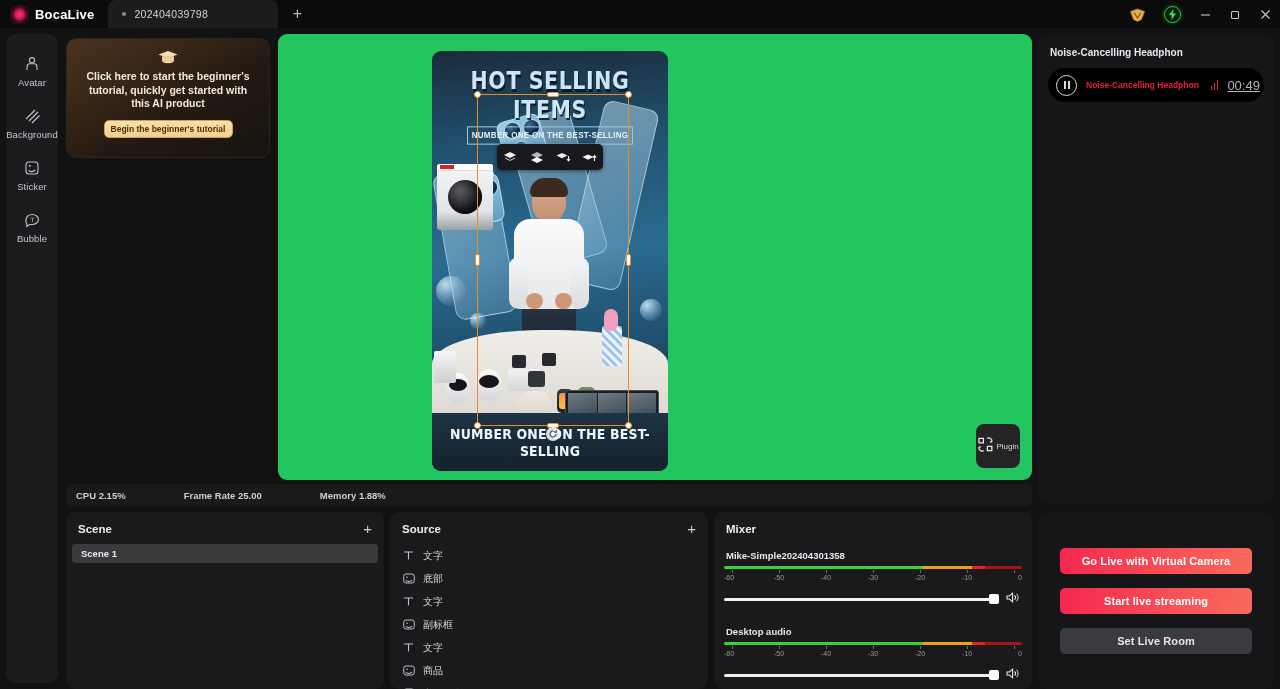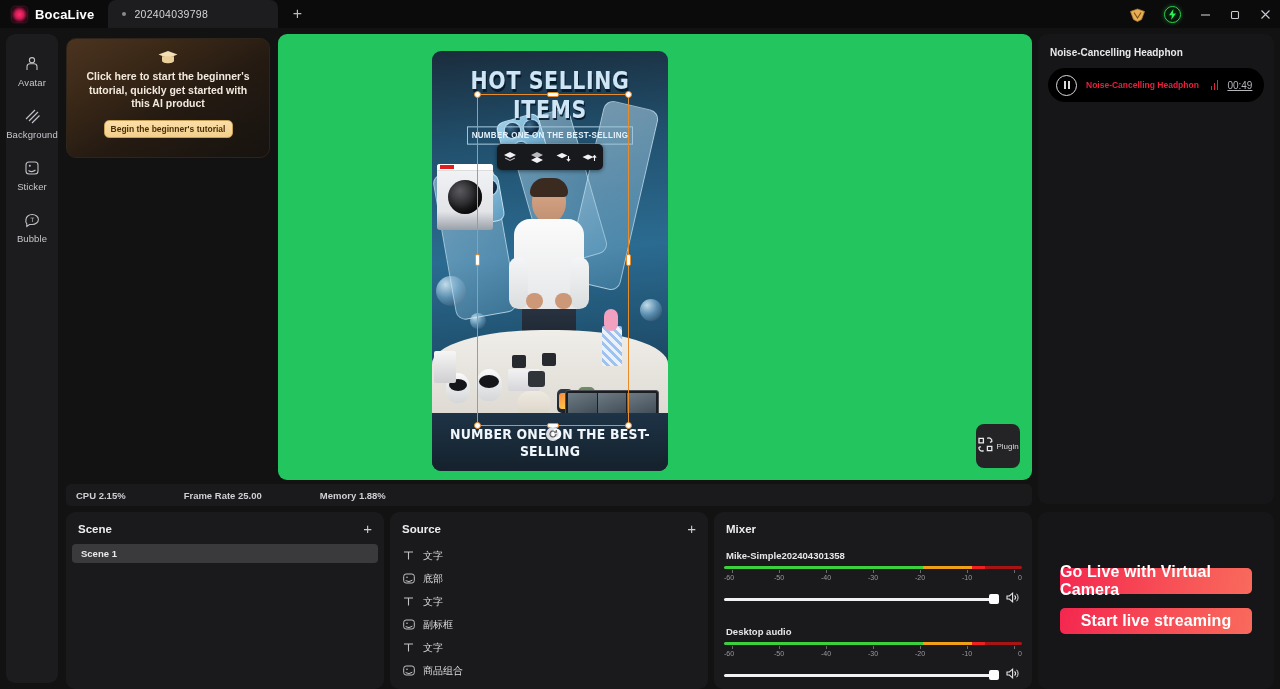--- a/index.html
+++ b/index.html
@@ -294,32 +294,32 @@
     display: flex; align-items: center; padding: 0 12px 0 8px; gap: 9px;
   }
   .rs-play {
     width: 21px; height: 21px; border-radius: 50%; border: 1.6px solid #dcdce0;
     display: flex; align-items: center; justify-content: center; gap: 2px; flex: none;
   }
   .rs-play i { display: block; width: 2px; height: 8px; background: #dcdce0; }
   .rs-clip-name { font-size: 8.5px; font-weight: 700; color: #e8203c; white-space: nowrap; }
   .rs-wave { display: flex; align-items: flex-end; gap: 1.5px; height: 10px; margin-left: 3px; }
   .rs-wave i { width: 1.5px; background: #e8203c; display: block; }
-  .rs-time { margin-left: auto; font-size: 10px; color: #b5b5bb; text-decoration: underline; }
+  .rs-time { margin-left: auto; font-size: 13px; color: #b5b5bb; text-decoration: underline; }
 
   .r-actions {
     position: absolute; left: 1038px; top: 512px; width: 236px; height: 177px;
     background: #161618; border-radius: 9px;
     display: flex; flex-direction: column; justify-content: center; gap: 14px;
     padding: 0 22px;
   }
   .act {
     height: 26px; border-radius: 5px;
     display: flex; align-items: center; justify-content: center;
-    font-size: 16px; font-weight: 700; letter-spacing: .1px;
+    font-size: 11px; font-weight: 700; letter-spacing: .1px;
   }
   .act-primary { background: linear-gradient(100deg, #f4274f 0%, #f74e56 55%, #f96a5c 100%); color: #fff; }
   .act-plain { background: #3b3b3f; color: #e6e6ea; }
 </style>
 </head>
 <body>
 
 <div class="app">
 
   <div class="titlebar">
@@ -615,20 +615,30 @@
       <span>文字</span>
     </div>
     <div class="src-row">
       <span class="src-ico">
         <svg width="12" height="11" viewBox="0 0 12 11">
             <rect x=".7" y="1" width="10.6" height="9" rx="2.4" fill="none" stroke="#c2c2c8" stroke-width="1"></rect>
             <circle cx="4" cy="4.2" r=".8" fill="#c2c2c8"></circle>
             <path d="M2.6 7.6 Q6 9.8 9.4 7.2" fill="none" stroke="#c2c2c8" stroke-width="1"></path>
           </svg>
       </span>
+      <span>商品</span>
+    </div>
+    <div class="src-row">
+      <span class="src-ico">
+        <svg width="12" height="11" viewBox="0 0 12 11">
+            <rect x=".7" y="1" width="10.6" height="9" rx="2.4" fill="none" stroke="#c2c2c8" stroke-width="1"></rect>
+            <circle cx="4" cy="4.2" r=".8" fill="#c2c2c8"></circle>
+            <path d="M2.6 7.6 Q6 9.8 9.4 7.2" fill="none" stroke="#c2c2c8" stroke-width="1"></path>
+          </svg>
+      </span>
       <span>商品组合</span>
     </div>
   </div>
 
   <div class="panel p-mixer">
     <div class="panel-head">
       <div class="panel-title">Mixer</div>
     </div>
 
     <div style="margin-top:6px;">
@@ -698,15 +708,16 @@
           <i style="height:7px;"></i>
           <i style="height:10px;"></i>
       </div>
       <div class="rs-time">00:49</div>
     </div>
   </div>
 
   <div class="r-actions">
     <div class="act act-primary">Go Live with Virtual Camera</div>
     <div class="act act-primary">Start live streaming</div>
+    <div class="act act-plain">Set Live Room</div>
   </div>
 
 </div>
 
 </body></html>

